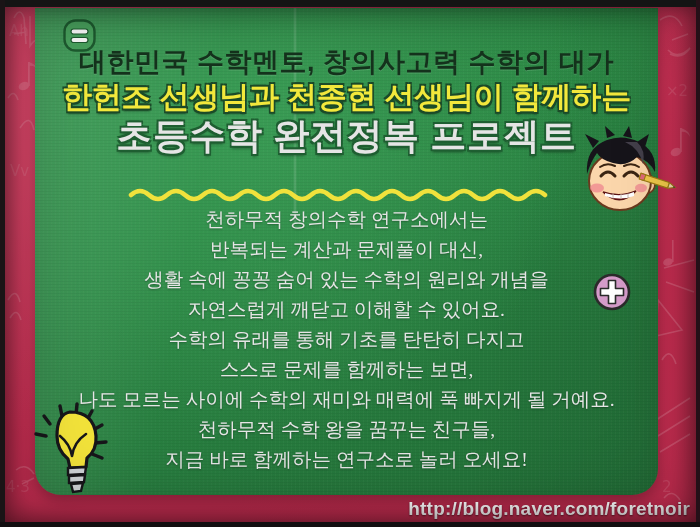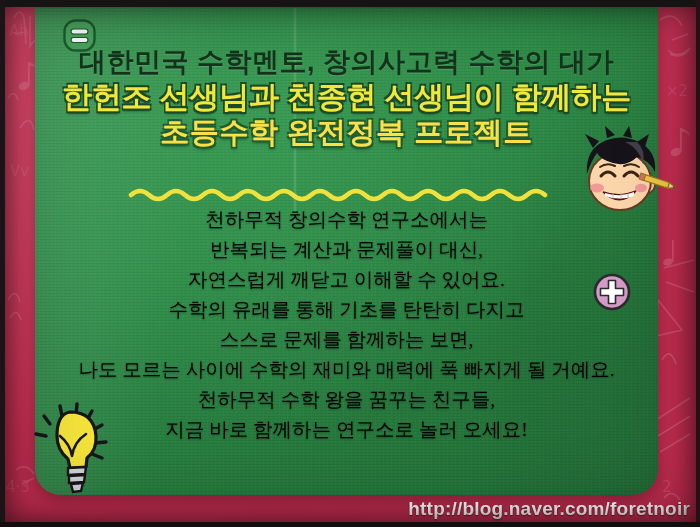--- a/index.html
+++ b/index.html
@@ -52,30 +52,30 @@
   .headlines{position:absolute;left:35px;top:49px;width:623px;text-align:center;z-index:18;}
   .hl{font-family:"Liberation Sans","DejaVu Sans",sans-serif;
       white-space:nowrap;line-height:1.02;}
   .hl1{font-size:27px;font-weight:700;color:#15331d;letter-spacing:.5px;
        text-shadow:0 1px 0 rgba(255,255,255,.12);margin-bottom:5px;}
   .hl2{font-size:30px;font-weight:900;color:#f2e83c;letter-spacing:-.2px;
        margin-bottom:6px;
        text-shadow:-1.6px -1.6px 0 #1b4a28, 1.6px -1.6px 0 #1b4a28,
                    -1.6px 1.6px 0 #1b4a28, 1.6px 1.6px 0 #1b4a28,
                     0 2.6px 2px rgba(0,0,0,.35);}
-  .hl3{font-size:29px;font-weight:900;color:#fde047;letter-spacing:.6px;
+  .hl3{font-size:36px;font-weight:900;color:#e5e5e5;letter-spacing:.6px;
        text-shadow:-1.8px -1.8px 0 #1e5e31, 1.8px -1.8px 0 #1e5e31,
                    -1.8px 1.8px 0 #1e5e31, 1.8px 1.8px 0 #1e5e31,
                     0 3px 3px rgba(0,0,0,.35);}
   .wavy{position:absolute;left:35px;top:186px;width:623px;height:16px;z-index:17;}
 
   
   .body-lines{position:absolute;left:35px;top:210px;width:623px;text-align:center;z-index:16;
       font-family:"Liberation Serif","DejaVu Serif",serif;}
-  .bl{font-size:19.5px;color:#000000;line-height:1.0;margin:0 0 10.5px 0;
+  .bl{font-size:19.5px;color:#e5e5e5;line-height:1.0;margin:0 0 10.5px 0;
       white-space:nowrap;font-weight:400;
       text-shadow:0 1px 2px rgba(0,0,0,.32);}
 
   
   .boy{position:absolute;left:573px;top:126px;width:104px;height:96px;z-index:25;}
 
   
   .plus-badge{position:absolute;left:592px;top:272px;width:40px;height:40px;z-index:25;}
 
   
@@ -153,20 +153,21 @@
   <div class="wavy">
     <svg viewBox="0 0 623 16" preserveAspectRatio="none">
       <path d="M96 9 q9 -8 18 0 t18 0 t18 0 t18 0 t18 0 t18 0 t18 0 t18 0 t18 0 t18 0 t18 0 t18 0
                t18 0 t18 0 t18 0 t18 0 t18 0 t18 0 t18 0 t18 0 t18 0 t18 0 t18 0" fill="none" stroke="#f0e23c" stroke-width="4.5" stroke-linecap="round"></path>
     </svg>
   </div>
 
   <div class="body-lines">
     <p class="bl">천하무적 창의수학 연구소에서는</p>
     <p class="bl">반복되는 계산과 문제풀이 대신,</p>
+    <p class="bl">생활 속에 꽁꽁 숨어 있는 수학의 원리와 개념을</p>
     <p class="bl">자연스럽게 깨닫고 이해할 수 있어요.</p>
     <p class="bl">수학의 유래를 통해 기초를 탄탄히 다지고</p>
     <p class="bl">스스로 문제를 함께하는 보면,</p>
     <p class="bl">나도 모르는 사이에 수학의 재미와 매력에 푹 빠지게 될 거예요.</p>
     <p class="bl">천하무적 수학 왕을 꿈꾸는 친구들,</p>
     <p class="bl">지금 바로 함께하는 연구소로 놀러 오세요!</p>
   </div>
 
   <div class="boy">
     <svg viewBox="0 0 104 96">

